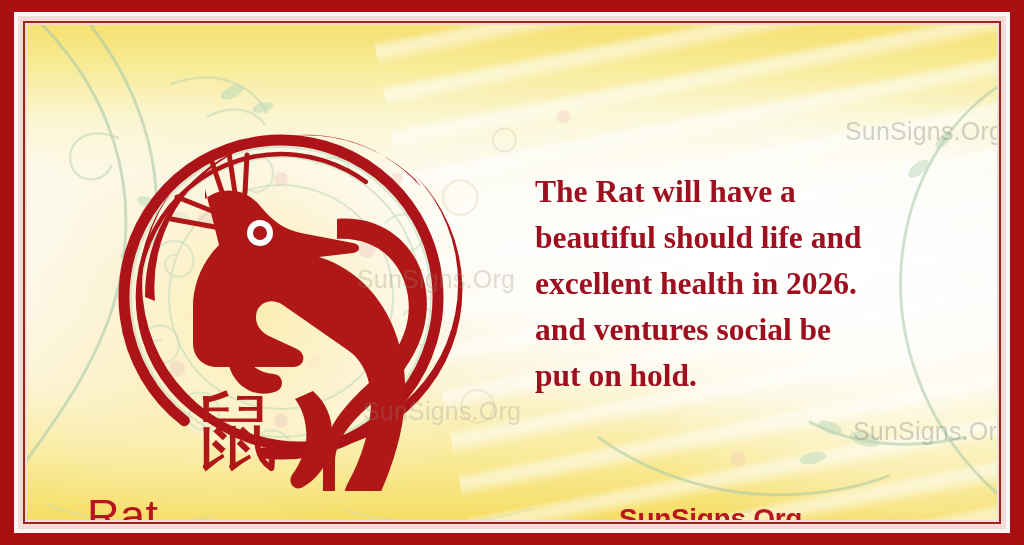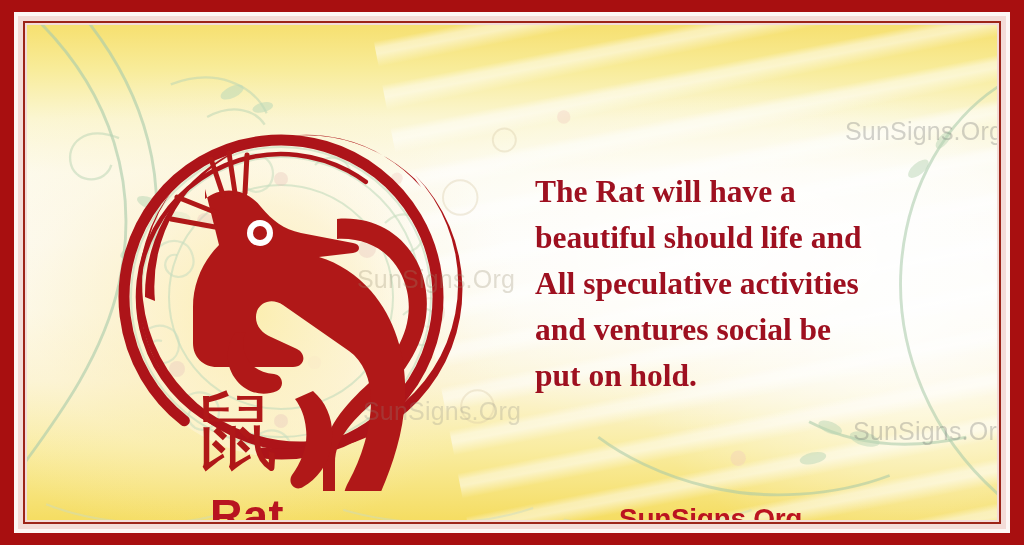--- a/index.html
+++ b/index.html
@@ -114,23 +114,23 @@
     width: 390px;
     height: 390px;
   }
   .emblem svg { display: block; width: 100%; height: 100%; }
 
   .rat-caption {
     position: absolute;
     left: 60px;
     top: 468px;
     width: 320px;
-    text-align: center;
+    text-align: left;
     font-family: "Liberation Sans", sans-serif;
-    font-weight: bold;
+    font-weight: normal;
     font-size: 45px;
     letter-spacing: 0.5px;
     color: #b81420;
     line-height: 1;
   }
 
   
   .title {
     position: absolute;
     right: 28px;
@@ -359,21 +359,21 @@
               <text x="152" y="360" font-family="'DejaVu Sans', sans-serif" font-size="86" fill="#b01818" text-anchor="middle">鼠</text>
             </svg>
           </div>
 
           <div class="rat-caption">Rat</div>
 
 
           <div class="body-copy">
             <span class="ln">The Rat will have a</span>
             <span class="ln">beautiful should life and</span>
-            <span class="ln">All speculative activities</span>
+            <span class="ln">excellent health in 2026.</span>
             <span class="ln">and ventures social be</span>
             <span class="ln">put on hold.</span>
           </div>
 
           <div class="brand">SunSigns.Org</div>
 
           <div class="wm wm-1">SunSigns.Org</div>
           <div class="wm wm-2">SunSigns.Org</div>
           <div class="wm wm-3">SunSigns.Org</div>
           <div class="wm wm-4">SunSigns.Org</div>

